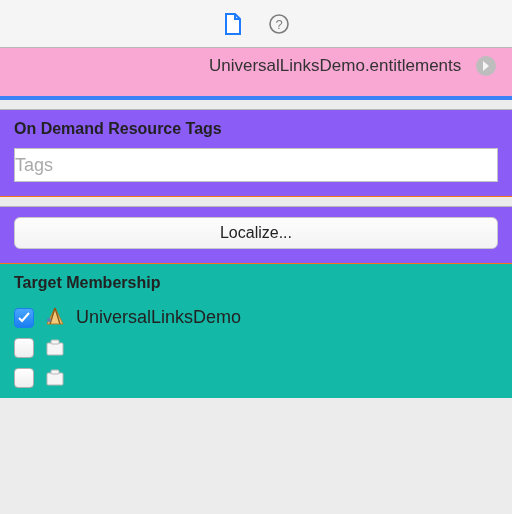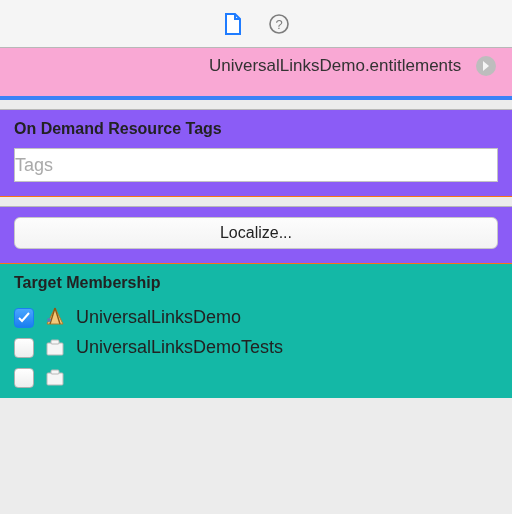--- a/index.html
+++ b/index.html
@@ -172,21 +172,20 @@
   </div>
 
   <div class="target-row">
     <div class="checkbox"></div>
     <div class="target-icon">
       <svg width="22" height="22" viewBox="0 0 22 22">
         <rect x="3" y="7" width="16" height="12" rx="1" fill="#f6f6f6" stroke="#b8b8b8"></rect>
         <rect x="7" y="4" width="8" height="4" rx="1" fill="#f6f6f6" stroke="#b8b8b8"></rect>
       </svg>
     </div>
-    <span>UniversalLinksDemoTests</span>
   </div>
 
   <div class="target-row">
     <div class="checkbox"></div>
     <div class="target-icon">
       <svg width="22" height="22" viewBox="0 0 22 22">
         <rect x="3" y="7" width="16" height="12" rx="1" fill="#f6f6f6" stroke="#b8b8b8"></rect>
         <rect x="7" y="4" width="8" height="4" rx="1" fill="#f6f6f6" stroke="#b8b8b8"></rect>
       </svg>
     </div>

